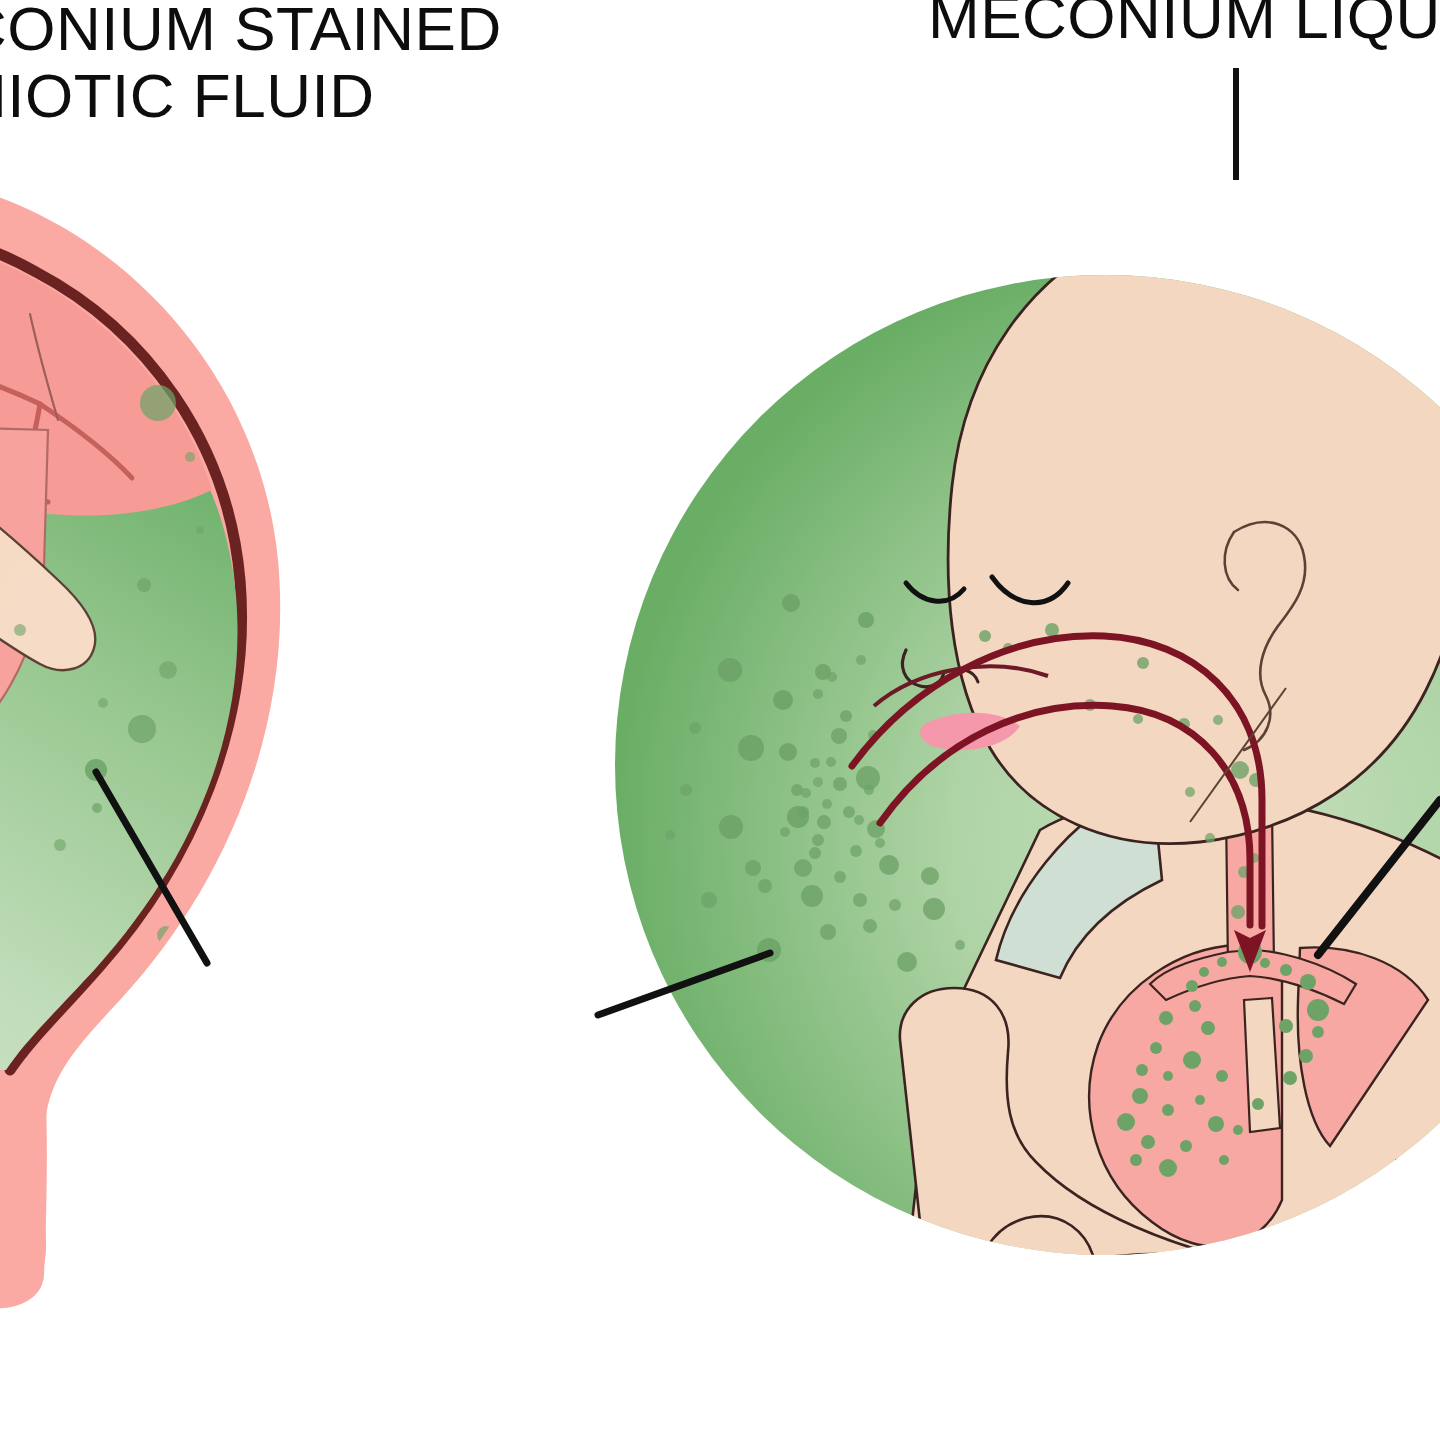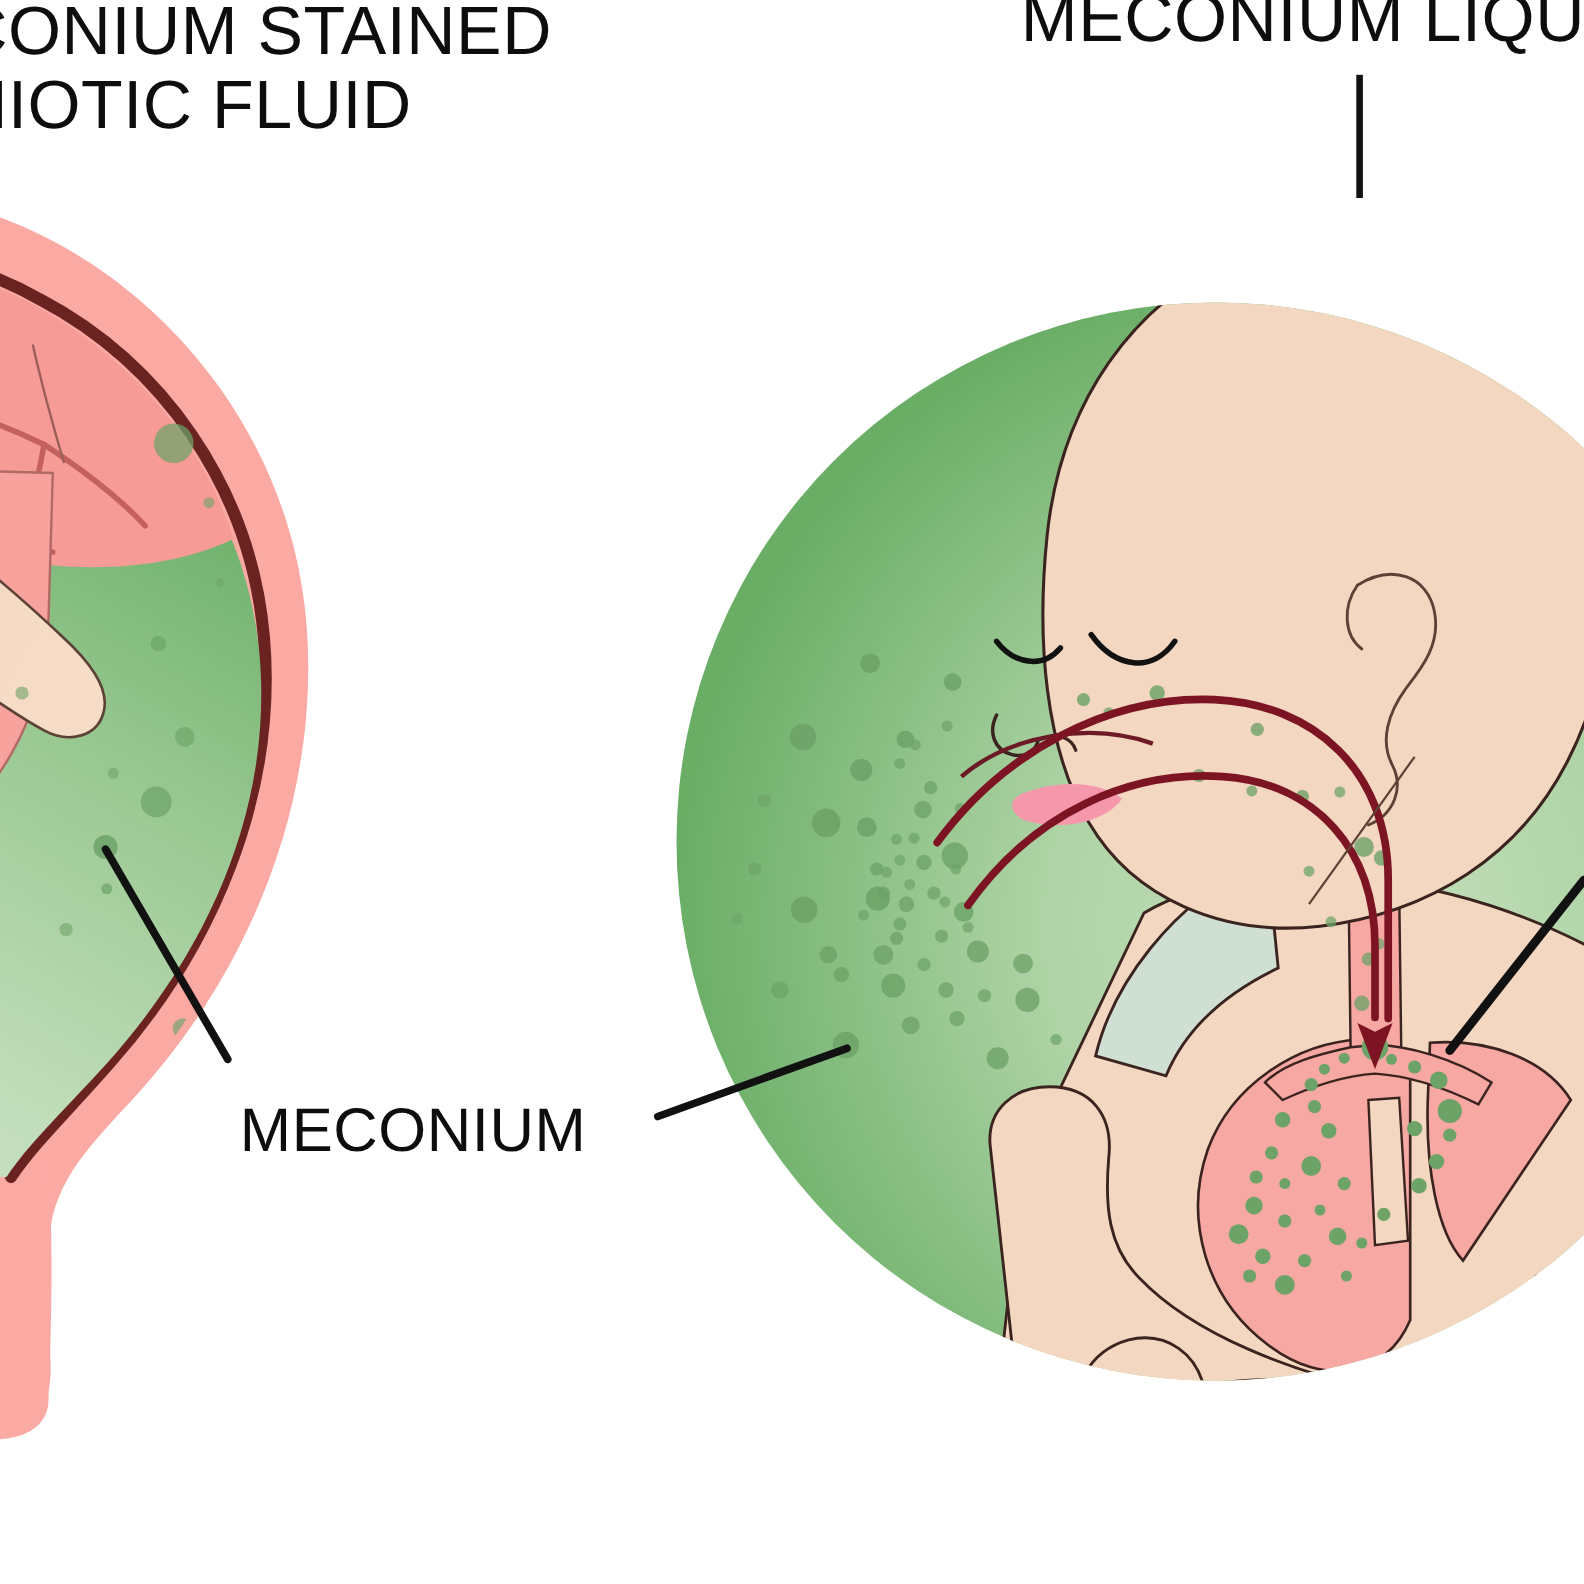--- a/index.html
+++ b/index.html
@@ -358,15 +358,14 @@
 
     <line x1="1440" y1="800" x2="1318" y2="955" stroke="#111" stroke-width="8" stroke-linecap="round"></line>
   </g>
 </svg>
 
 <div class="lbl" id="lbl-msaf">MECONIUM STAINED
 AMNIOTIC FLUID</div>
 
 <div class="lbl" id="lbl-liquor">MECONIUM LIQUOR</div>
 
-<div class="lbl" id="lbl-meconium">MECONIUM</div>
 
 </div>
 
 </body></html>

